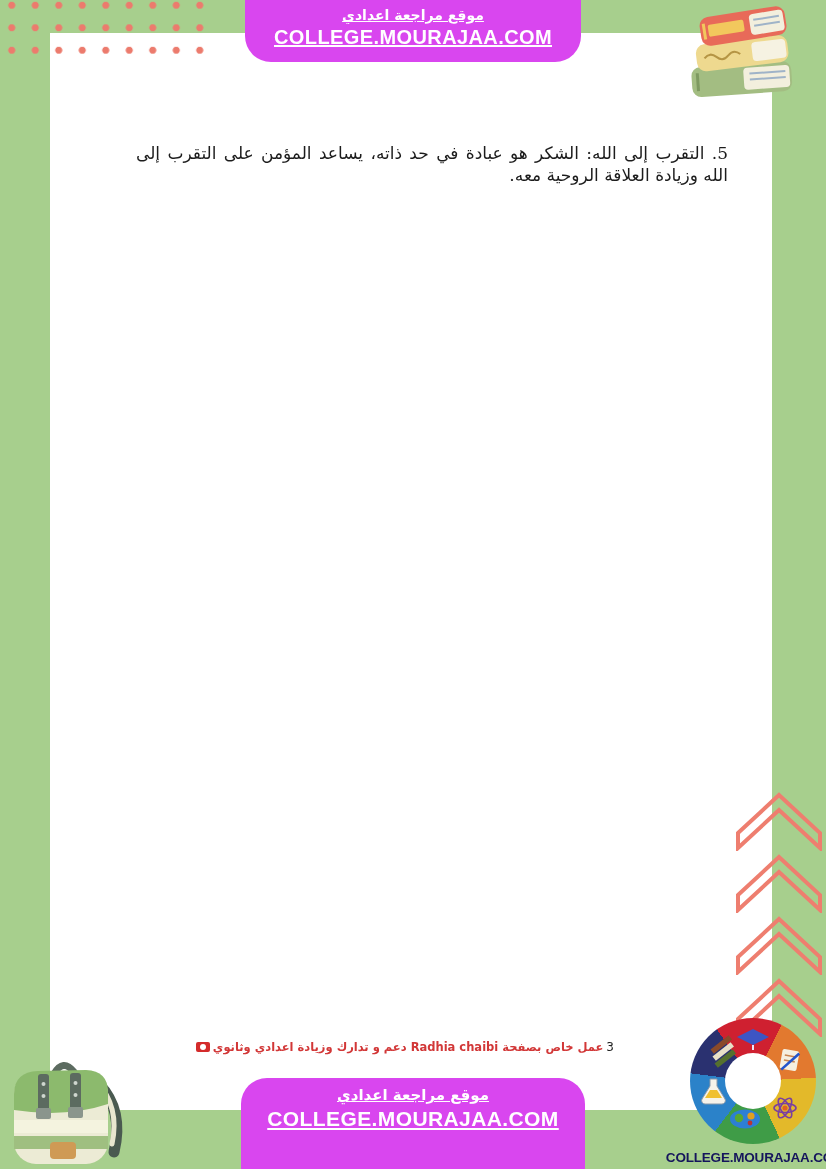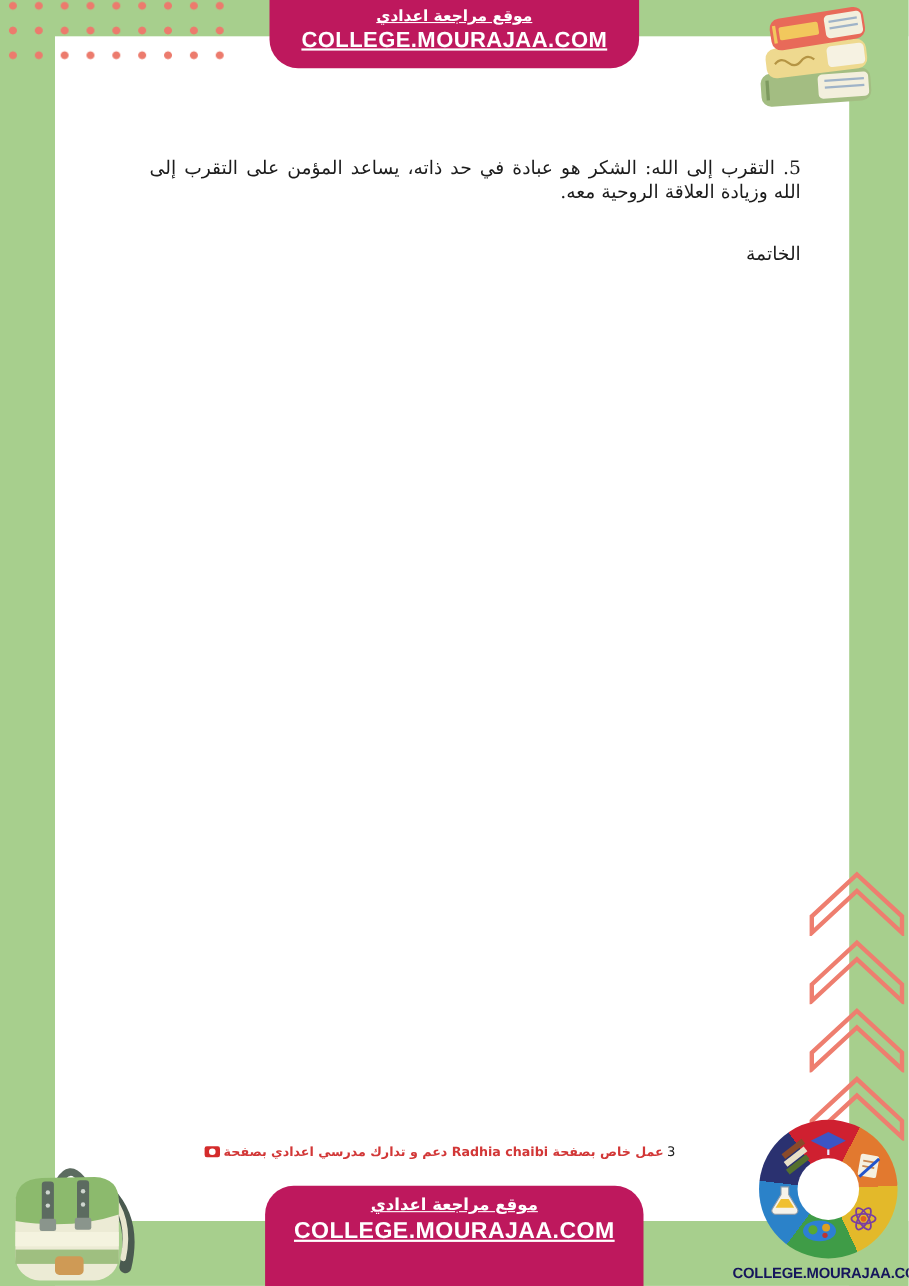--- a/index.html
+++ b/index.html
@@ -5,21 +5,21 @@
   html,body{margin:0;padding:0;}
   #screen{position:relative;width:826px;height:1169px;background:#ffffff;overflow:hidden;
           font-family:"DejaVu Sans",sans-serif;}
   
   .gr{background:#a7cf8d;position:absolute;}
   .frame-top{left:0;top:0;width:826px;height:33px;}
   .frame-left{left:0;top:0;width:50px;height:1169px;}
   .frame-right{right:0;top:0;width:54px;height:1169px;}
   .frame-bottom{left:0;bottom:0;width:826px;height:59px;}
   
-  .tab{position:absolute;left:50%;transform:translateX(-50%);background:#be185d;text-align:center;z-index:2;}
+  .tab{position:absolute;left:50%;transform:translateX(-50%);background:#d946ef;text-align:center;z-index:2;}
   .header-tab{top:0;width:336px;height:62px;border-radius:0 0 26px 26px;}
   .footer-tab{top:1078px;width:344px;height:91px;border-radius:26px 26px 0 0;}
   .site-name{display:block;margin-top:7px;font-family:"DejaVu Sans",sans-serif;font-weight:700;
              font-size:14px;color:#ffffff;text-decoration:underline;}
   .site-url{display:block;margin-top:3px;font-family:"Liberation Sans",sans-serif;font-weight:700;
             font-size:20px;color:#ffffff;text-decoration:underline;letter-spacing:.4px;}
   .footer-tab .site-name{font-size:15px;margin-top:8px;}
   .footer-tab .site-url{font-size:21px;}
   
   .dots{position:absolute;left:0;top:-6px;width:208px;height:66px;z-index:3;
@@ -91,26 +91,25 @@
       <rect x="62" y="12" width="34" height="21" rx="4" fill="#f3efdd"></rect>
       <line x1="66" y1="18" x2="92" y2="18" stroke="#9fb3c8" stroke-width="2"></line>
       <line x1="66" y1="24" x2="92" y2="24" stroke="#9fb3c8" stroke-width="2"></line>
       <rect x="20" y="16" width="36" height="12" rx="2" fill="#f2c85d"></rect>
       <line x1="16" y1="14" x2="16" y2="30" stroke="#f2c85d" stroke-width="3"></line>
     </g>
   </svg>
 
   <div class="content">
     <p class="p1">5.‎ التقرب إلى الله: الشكر هو عبادة في حد ذاته، يساعد المؤمن على التقرب إلى الله وزيادة العلاقة الروحية معه.</p>
-    <p class="hd">الخاتمة</p>
   </div>
 
   <div class="watermark">
     <span class="page-number">3</span>
-    <span class="watermark-text">عمل خاص بصفحة Radhia chaibi دعم و تدارك مدرسي اعدادي بصفحة</span>
+    <span class="watermark-text">عمل خاص بصفحة Radhia chaibi دعم و تدارك وزيادة اعدادي وثانوي</span>
     <span class="flag"></span>
   </div>
 
   <svg class="chevron c1" viewBox="0 0 94 60">
     <polygon points="6,42 47,4 88,42 88,57 47,19 6,57" fill="none" stroke="#ee7e6f" stroke-width="4"></polygon>
   </svg>
   <svg class="chevron c2" viewBox="0 0 94 60">
     <polygon points="6,42 47,4 88,42 88,57 47,19 6,57" fill="none" stroke="#ee7e6f" stroke-width="4"></polygon>
   </svg>
   <svg class="chevron c3" viewBox="0 0 94 60">

